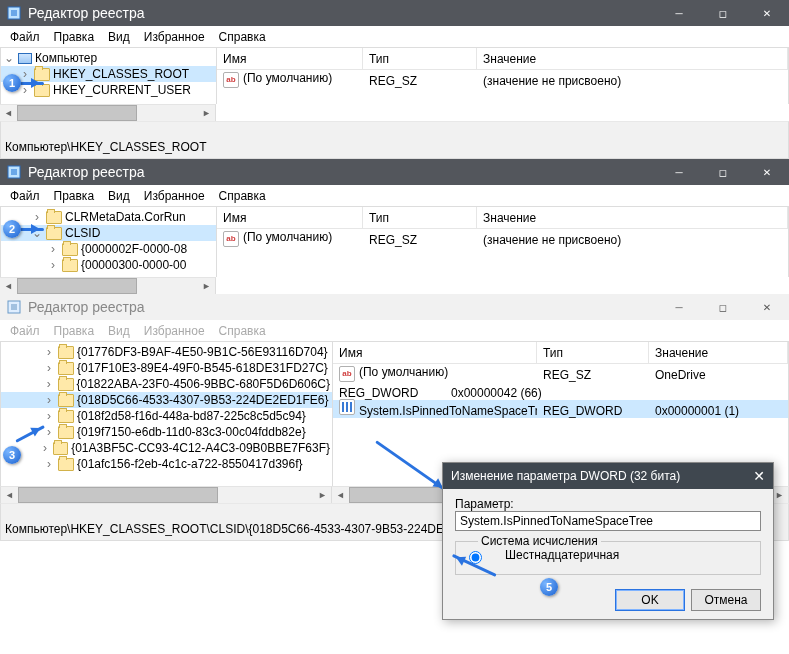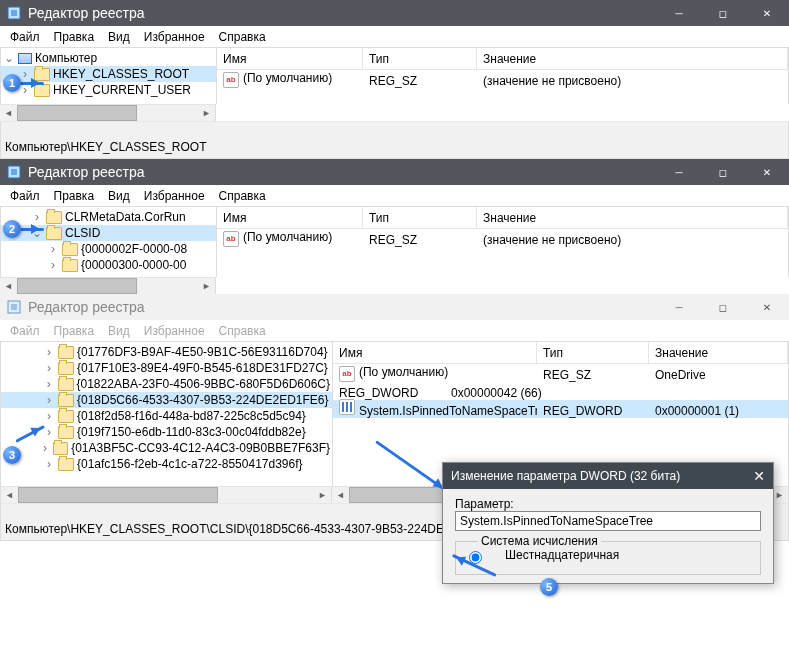--- a/index.html
+++ b/index.html
@@ -309,20 +309,24 @@
     <input class="dfield" readonly="" style="margin-bottom: 8px;" value="System.IsPinnedToNameSpaceTree">
     <div style="display:flex;gap:12px">
       <div class="group" style="flex:1.1">
         <span class="legend">Система исчисления</span>
         <label class="radio">
             <input type="radio" checked="" style="">
             <span>Шестнадцатеричная</span>
           </label>
       </div>
     </div>
+    <div style="display:flex;justify-content:flex-end;gap:6px;margin-top:14px">
+      <button class="btn primary">OK</button>
+      <button class="btn">Отмена</button>
+    </div>
   </div>
 </div>
 
 <div class="badge" style="left:3px;top:74px">1</div>
 <div class="arrowline" style="left:20px;top:82px;width:24px"></div>
 <div class="badge" style="left:3px;top:220px">2</div>
 <div class="arrowline" style="left:20px;top:228px;width:24px"></div>
 <div class="badge" style="left:3px;top:446px">3</div>
 <div class="arrowline" style="left:16px;top:440px;width:32px;transform:rotate(-28deg)"></div>
 <div class="badge" style="left:447px;top:475px">4</div>

